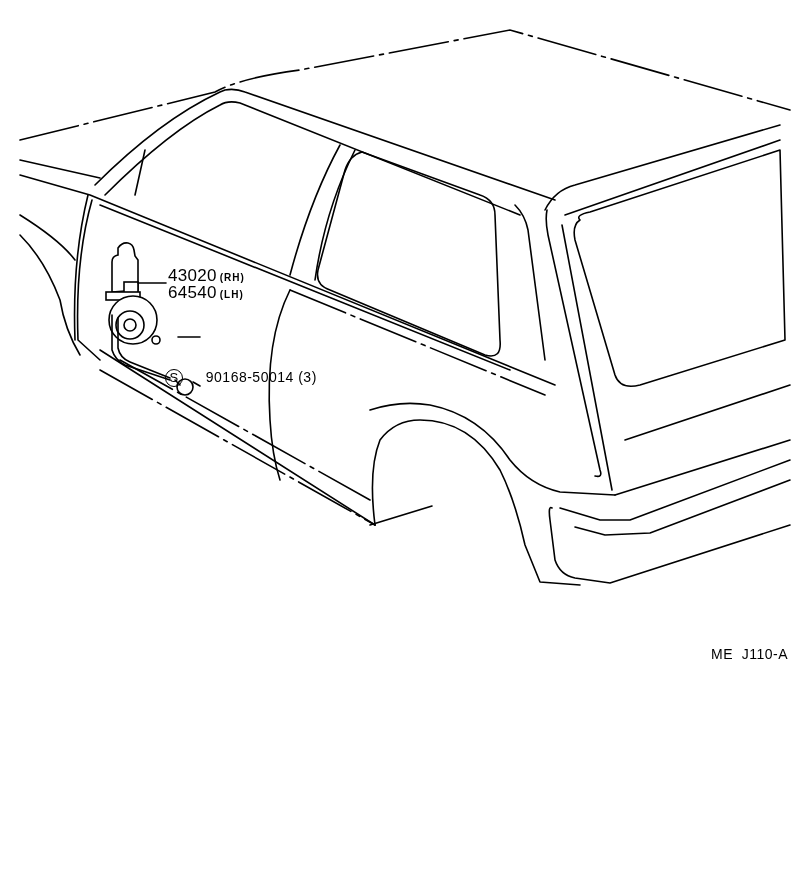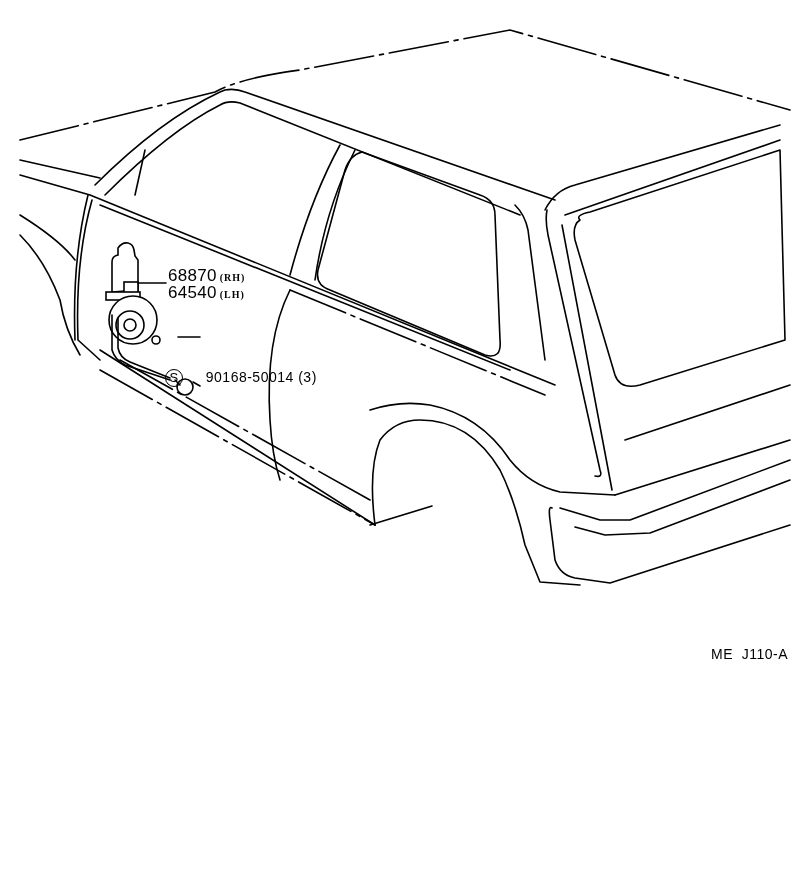--- a/index.html
+++ b/index.html
@@ -3,21 +3,21 @@
   <meta charset="utf-8">
   <style>
     html, body { margin: 0; padding: 0; background: #ffffff; }
     body { width: 800px; height: 886px; position: relative; overflow: hidden; font-family: "Liberation Sans", sans-serif; }
     svg.drawing { position: absolute; left: 0; top: 0; width: 800px; height: 886px; }
     .ln { fill: none; stroke: #000; stroke-width: 1.6; stroke-linecap: round; stroke-linejoin: round; }
     .dash { fill: none; stroke: #000; stroke-width: 1.6; stroke-dasharray: 60 6 4 6; stroke-linecap: round; }
     .part { fill: #fff; stroke: #000; stroke-width: 1.6; }
     .label { position: absolute; color: #000; white-space: nowrap; line-height: 1; }
     .pn { font-size: 17px; letter-spacing: 0.3px; }
-    .side { font-size: 10px; font-weight: bold; letter-spacing: 1px; margin-left: 3px; font-family: Liberation Serif, serif; }
+    .side { font-size: 10px; font-weight: bold; letter-spacing: 1px; margin-left: 3px; }
     .code { font-size: 14px; letter-spacing: 0.5px; margin-top: 40px; }
     .s-badge { display: inline-block; width: 16px; height: 16px; border: 1.6px solid #000; border-radius: 50%; text-align: center; font-size: 13px; line-height: 16px; vertical-align: middle; }
   </style>
 </head>
 <body>
 
 <svg class="drawing" viewBox="0 0 800 886" xmlns="http://www.w3.org/2000/svg">
 
   <path class="dash" d="M20 140 L215 92 Q240 78 300 70 L510 30 L790 110"></path>
 
@@ -81,21 +81,21 @@
     <path class="ln" d="M118 318 L118 348 Q120 358 130 362 L170 378"></path>
     <circle class="part" cx="185" cy="387" r="8"></circle>
     <path class="ln" d="M175 380 L180 385 M193 382 L200 386"></path>
   </g>
 
   <line class="ln" x1="138" y1="283" x2="166" y2="283"></line>
   <line class="ln" x1="178" y1="337" x2="200" y2="337"></line>
 </svg>
 
 <div class="label pn" style="left:168px; top:267px;">
-  <span>68870</span><span class="side">(RH)</span>
+  <span>43020</span><span class="side">(RH)</span>
 </div>
 <div class="label pn" style="left:168px; top:284px;">
   <span>64540</span><span class="side">(LH)</span>
 </div>
 <div class="label code" style="left:165px; top:329px;">
   <span class="s-badge">S</span>
   <span style="display:inline-block; width:14px;"></span>
   <span>90168-50014</span>
   <span>(3)</span>
 </div>

